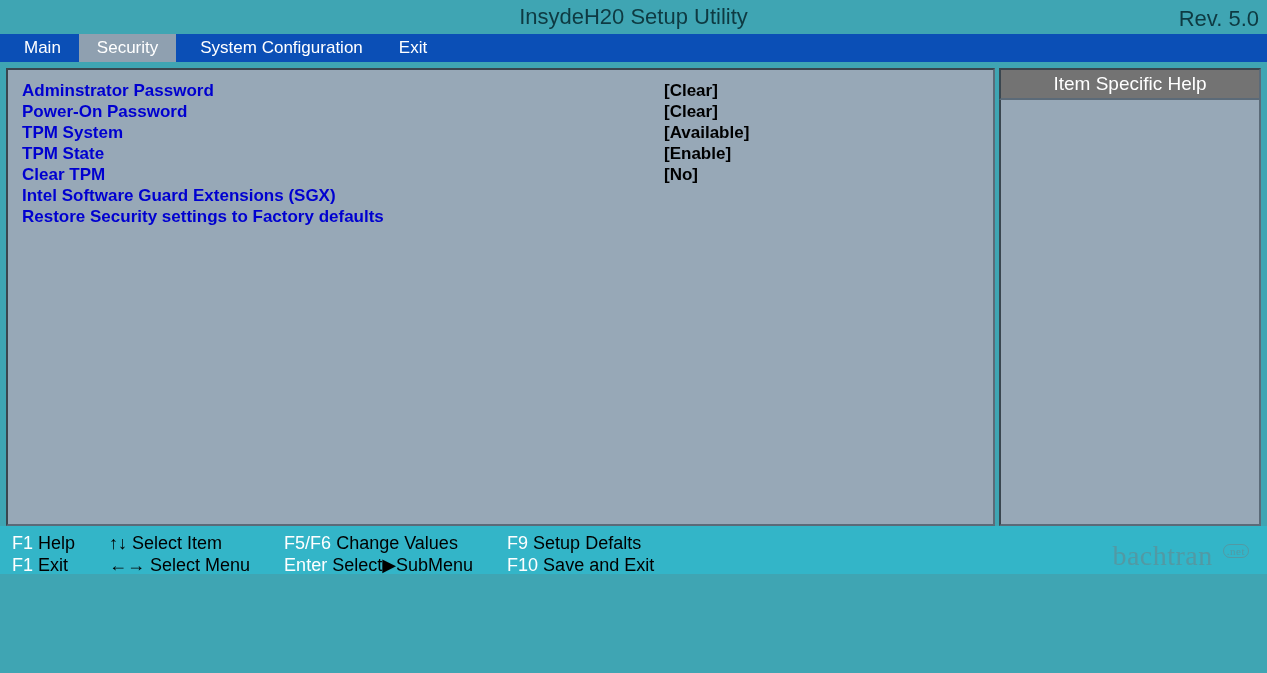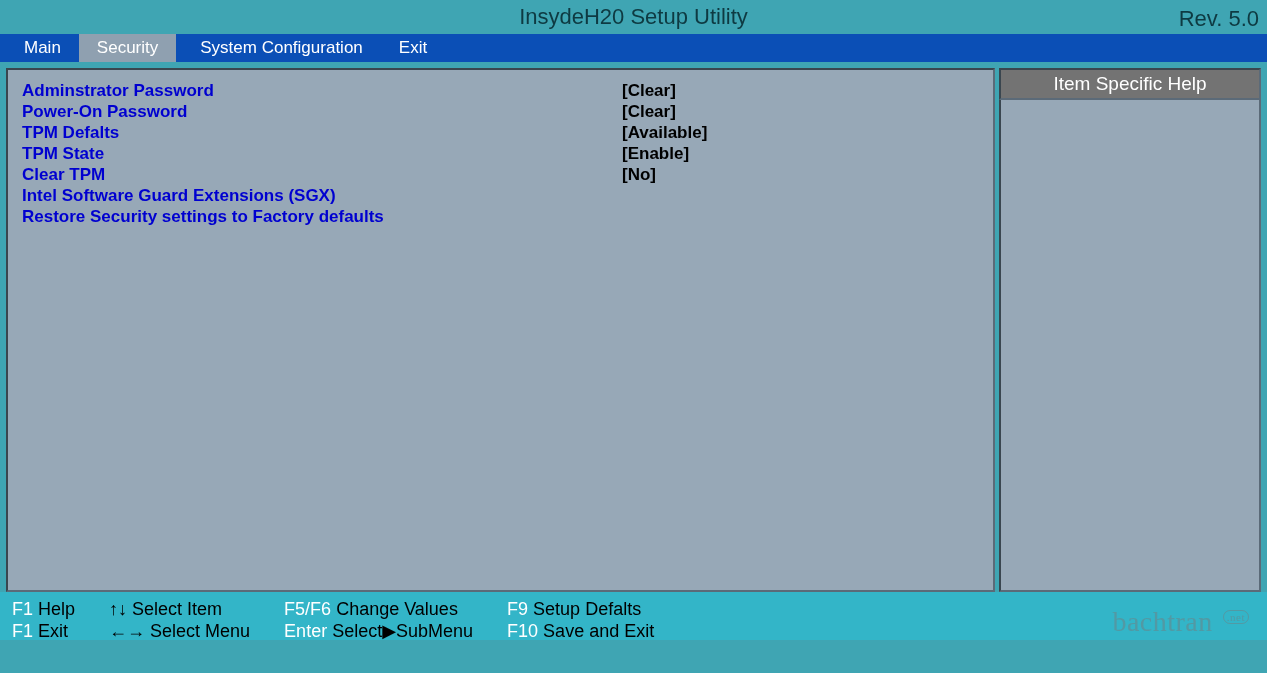--- a/index.html
+++ b/index.html
@@ -45,21 +45,21 @@
     cursor: pointer;
   }
   .menubar .tab.active {
     background: #8fa0b0;
     color: #fff;
   }
   .menubar .spacer { width: 6px; }
   .content-wrap {
     background: #3fa5b3;
     padding: 6px 6px 0 6px;
-    height: 530px;
+    height: 464px;
   }
   .content {
     display: flex;
     height: 100%;
     gap: 4px;
   }
   .panel-left {
     flex: 1;
     background: #97a8b7;
     border: 2px solid #5b6a78;
@@ -67,20 +67,21 @@
     border-left-color: #3a464f;
     padding: 10px 14px;
     display: flex;
     gap: 0;
   }
   .labels-col {
     width: 600px;
   }
   .values-col {
     flex: 1;
+    margin-left: 42px;
   }
   .setting-row {
     font-size: 17px;
     line-height: 21px;
     color: #0000d0;
     font-weight: bold;
     cursor: pointer;
   }
   .setting-val {
     font-size: 17px;
@@ -159,21 +160,21 @@
   <div class="tab">System Configuration</div>
   <div class="tab">Exit</div>
 </div>
 
 <div class="content-wrap">
   <div class="content">
     <div class="panel-left">
       <div class="labels-col">
         <div class="setting-row">Adminstrator Password</div>
         <div class="setting-row">Power-On Password</div>
-        <div class="setting-row">TPM Defalts</div>
+        <div class="setting-row">TPM System</div>
         <div class="setting-row">TPM State</div>
         <div class="setting-row">Clear TPM</div>
         <div class="setting-row">Intel Software Guard Extensions (SGX)</div>
         <div class="setting-row">Restore Security settings to Factory defaults</div>
       </div>
       <div class="values-col">
         <div class="setting-val">[Clear]</div>
         <div class="setting-val">[Clear]</div>
         <div class="setting-val">[Available]</div>
         <div class="setting-val">[Enable]</div>

